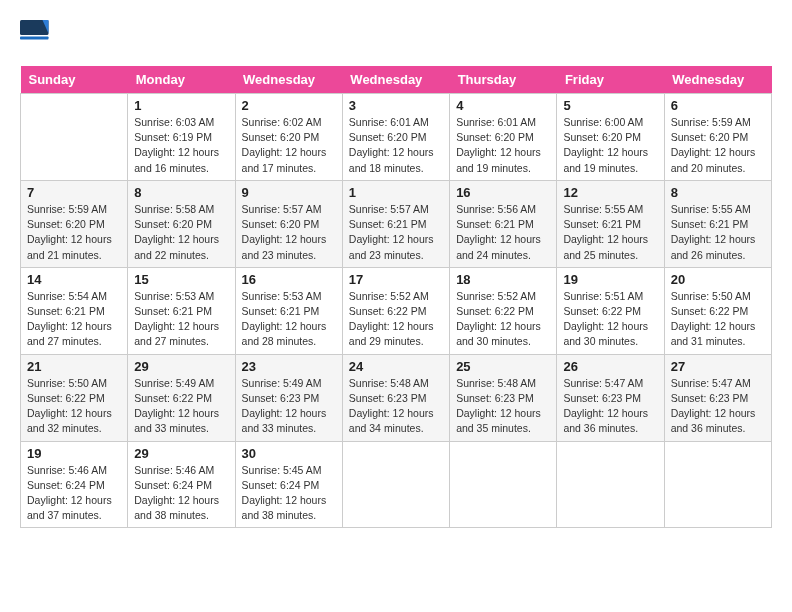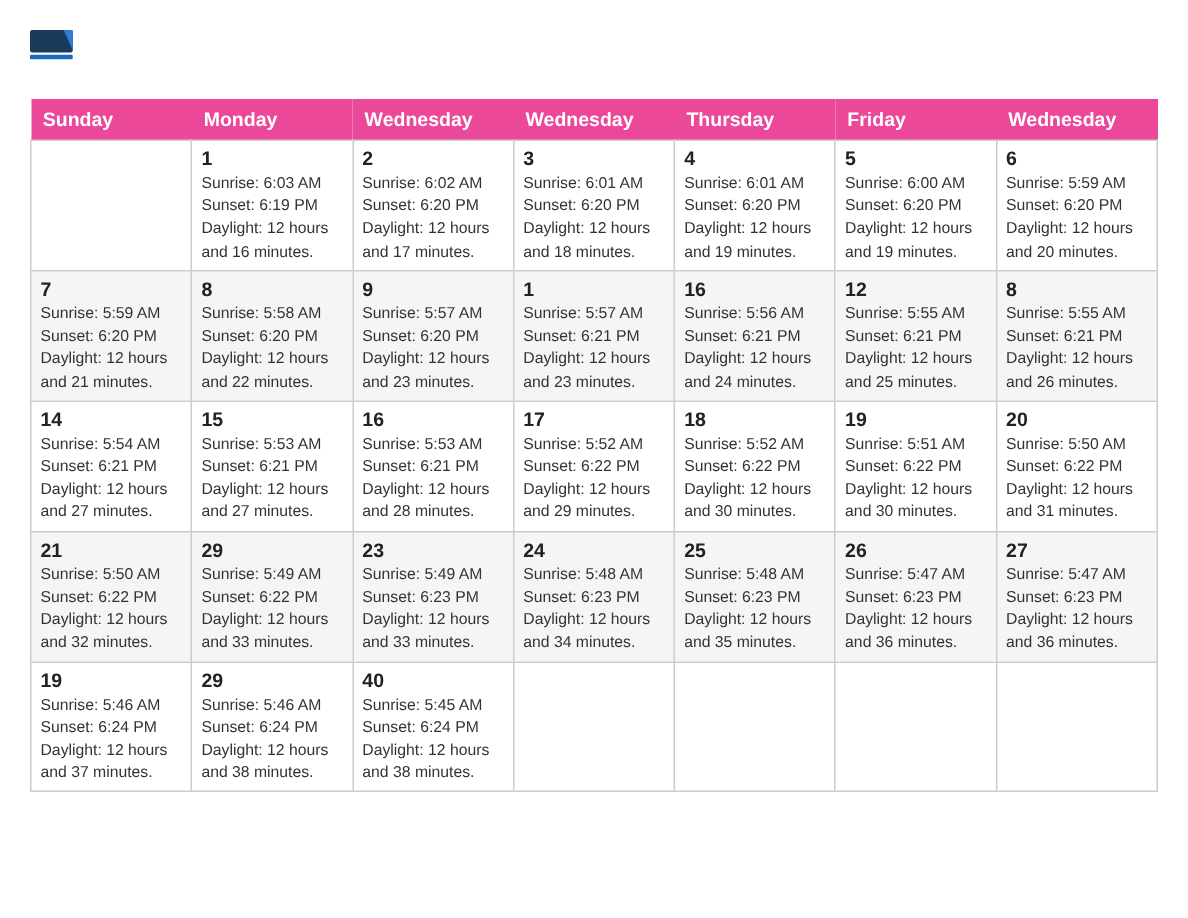--- a/index.html
+++ b/index.html
@@ -234,21 +234,21 @@
       <tr>
         <td>
           <div class="day-num">19</div>
           <div class="day-info">Sunrise: 5:46 AM<br>Sunset: 6:24 PM<br>Daylight: 12 hours<br>and 37 minutes.</div>
         </td>
         <td>
           <div class="day-num">29</div>
           <div class="day-info">Sunrise: 5:46 AM<br>Sunset: 6:24 PM<br>Daylight: 12 hours<br>and 38 minutes.</div>
         </td>
         <td>
-          <div class="day-num">40</div>
+          <div class="day-num">30</div>
           <div class="day-info">Sunrise: 5:45 AM<br>Sunset: 6:24 PM<br>Daylight: 12 hours<br>and 38 minutes.</div>
         </td>
         <td class="empty-cell"></td>
         <td class="empty-cell"></td>
         <td class="empty-cell"></td>
         <td class="empty-cell"></td>
       </tr>
     </tbody>
 </table>
 

